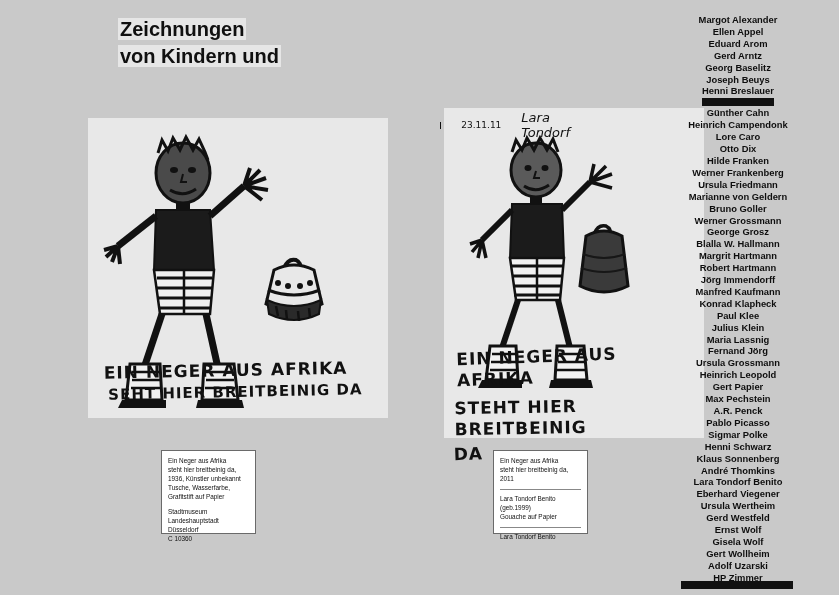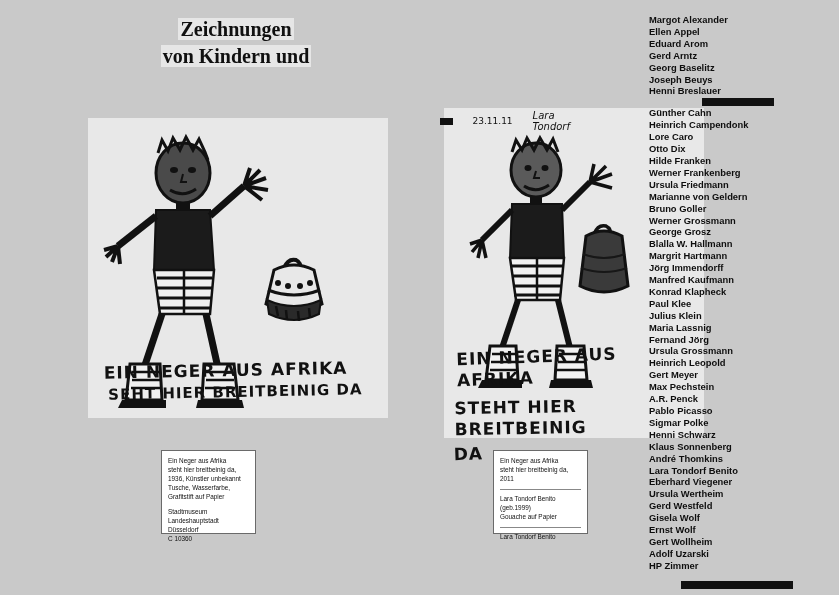--- a/index.html
+++ b/index.html
@@ -19,26 +19,25 @@
     left: 0; top: 0;
     width: 839px;
     height: 595px;
   }
   
   .title {
     position: absolute;
     left: 118px;
     top: 16px;
     width: 236px;
-    text-align: center;
+    text-align: left;
     font-size: 20px;
     font-weight: bold;
     line-height: 27px;
     color: #101010;
-    font-family: Liberation Serif, serif;
   }
   .title span {
     background: #e6e6e6;
     padding: 0 2px;
   }
   
   .panel {
     position: absolute;
     background: #e8e8e8;
   }
@@ -116,21 +115,21 @@
     gap: 20px;
   }
   .date-line .redact {
     display: inline-block;
     width: 48px;
     height: 7px;
     background: #111;
   }
   .date-line .sig {
     font-style: italic;
-    font-size: 10px;
+    font-size: 13px;
   }
   
   .label-card {
     position: absolute;
     background: #fff;
     border: 1px solid #6a6a6a;
     font-size: 6.4px;
     line-height: 9px;
     color: #111;
     padding: 5px 6px;
@@ -154,20 +153,21 @@
     border: none;
     border-top: 1px solid #888;
     margin: 4px 0;
   }
   
   #artist-list {
     position: absolute;
     right: 12px;
     top: 14px;
     width: 178px;
+    text-align: center;
     font-size: 9.4px;
     line-height: 11.9px;
     font-weight: bold;
     color: #0e0e0e;
   }
   #artist-list .item { display: block; white-space: nowrap; }
   #artist-list .item.redacted {
     background: #111;
     color: transparent;
     width: 72px;
@@ -377,42 +377,43 @@
       <span class="item">Otto Dix</span>
       <span class="item">Hilde Franken</span>
       <span class="item">Werner Frankenberg</span>
       <span class="item">Ursula Friedmann</span>
       <span class="item">Marianne von Geldern</span>
       <span class="item">Bruno Goller</span>
       <span class="item">Werner Grossmann</span>
       <span class="item">George Grosz</span>
       <span class="item">Blalla W. Hallmann</span>
       <span class="item">Margrit Hartmann</span>
+      <span class="item">Robert Hartmann</span>
       <span class="item">Jörg Immendorff</span>
       <span class="item">Manfred Kaufmann</span>
       <span class="item">Konrad Klapheck</span>
       <span class="item">Paul Klee</span>
       <span class="item">Julius Klein</span>
       <span class="item">Maria Lassnig</span>
       <span class="item">Fernand Jörg</span>
       <span class="item">Ursula Grossmann</span>
       <span class="item">Heinrich Leopold</span>
-      <span class="item">Gert Meyer</span>
+      <span class="item">Gert Papier</span>
       <span class="item">Max Pechstein</span>
       <span class="item">A.R. Penck</span>
       <span class="item">Pablo Picasso</span>
       <span class="item">Sigmar Polke</span>
       <span class="item">Henni Schwarz</span>
       <span class="item">Klaus Sonnenberg</span>
       <span class="item">André Thomkins</span>
       <span class="item">Lara Tondorf Benito</span>
       <span class="item">Eberhard Viegener</span>
       <span class="item">Ursula Wertheim</span>
       <span class="item">Gerd Westfeld</span>
+      <span class="item">Ernst Wolf</span>
       <span class="item">Gisela Wolf</span>
-      <span class="item">Ernst Wolf</span>
       <span class="item">Gert Wollheim</span>
       <span class="item">Adolf Uzarski</span>
       <span class="item">HP Zimmer</span>
     </div>
   <div id="list-bottom-bar"></div>
 
 </div>
 
 </body></html>

